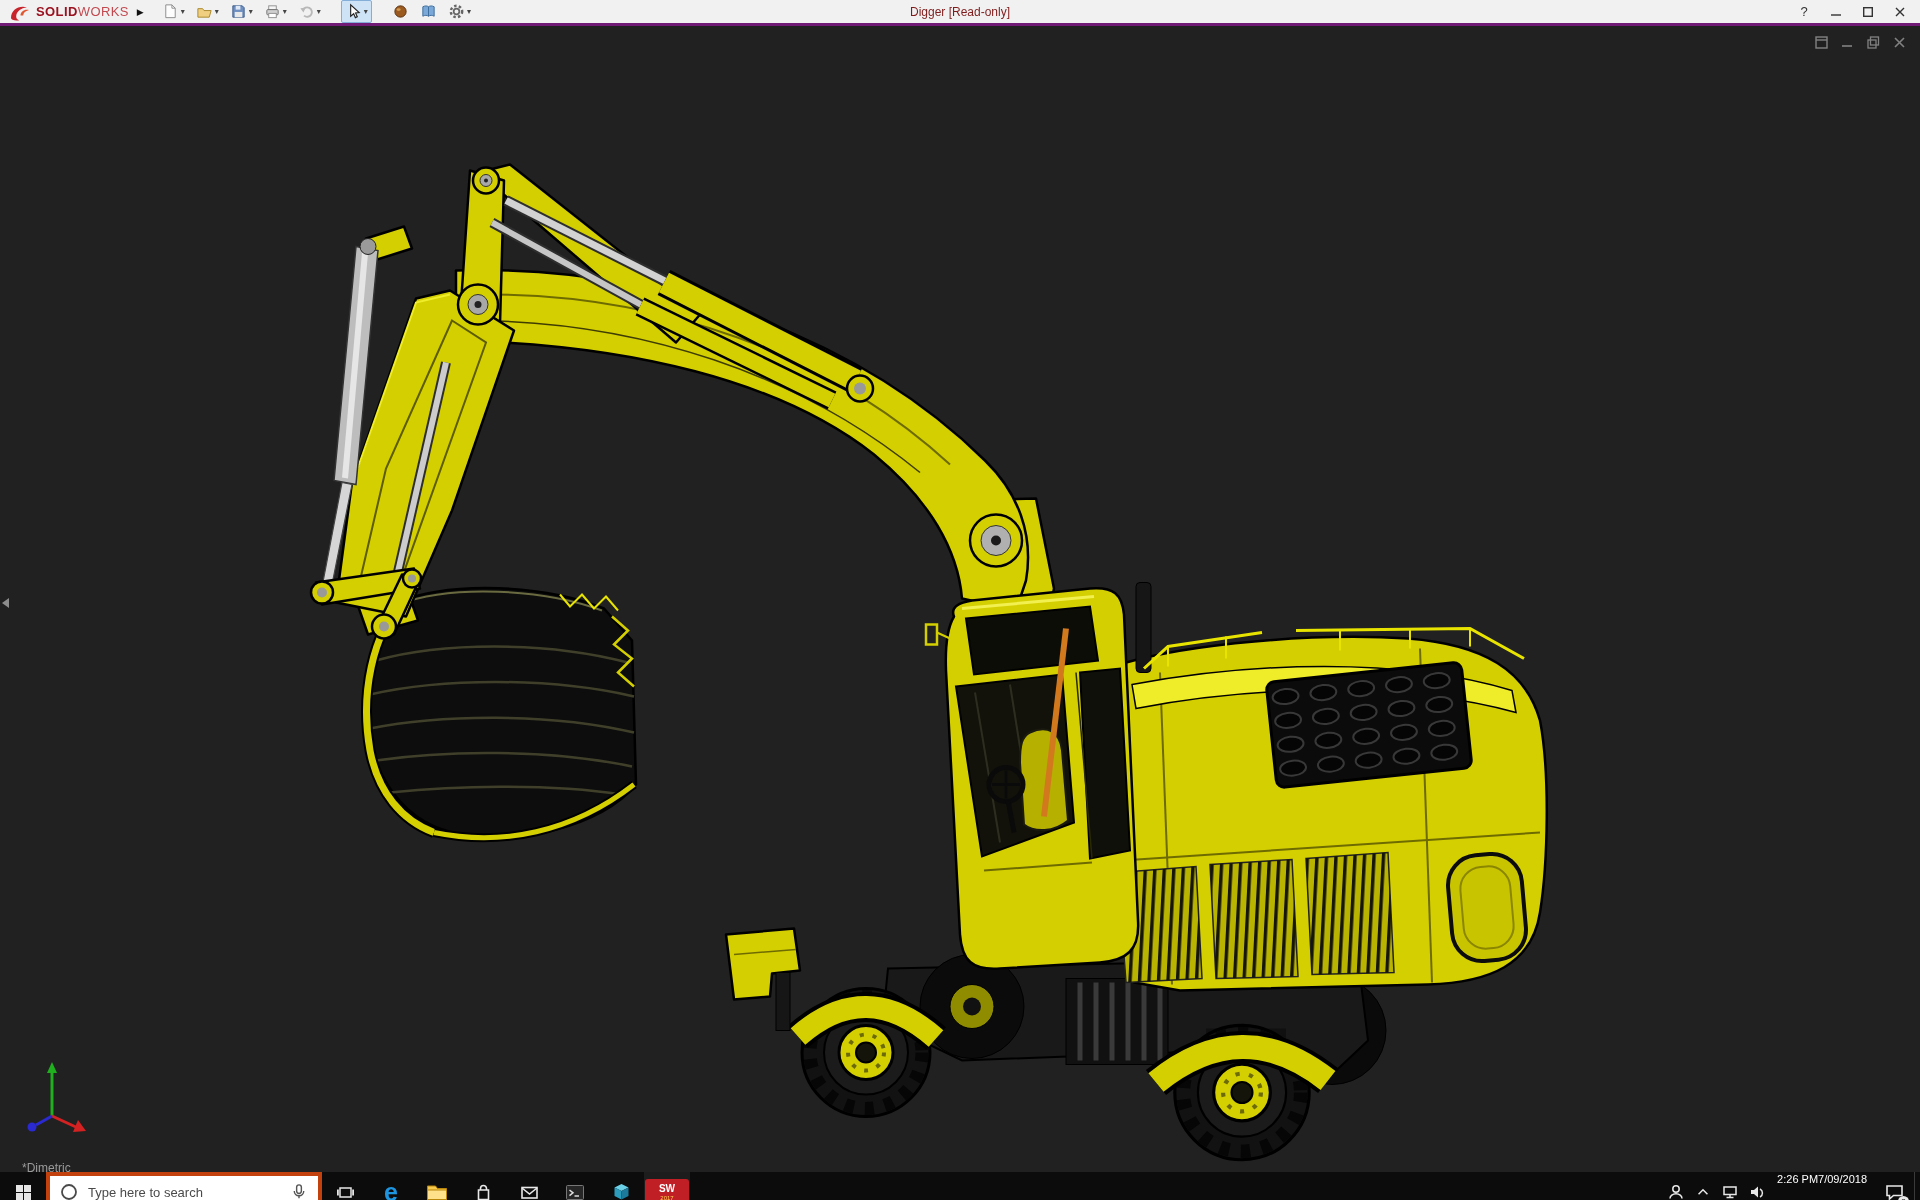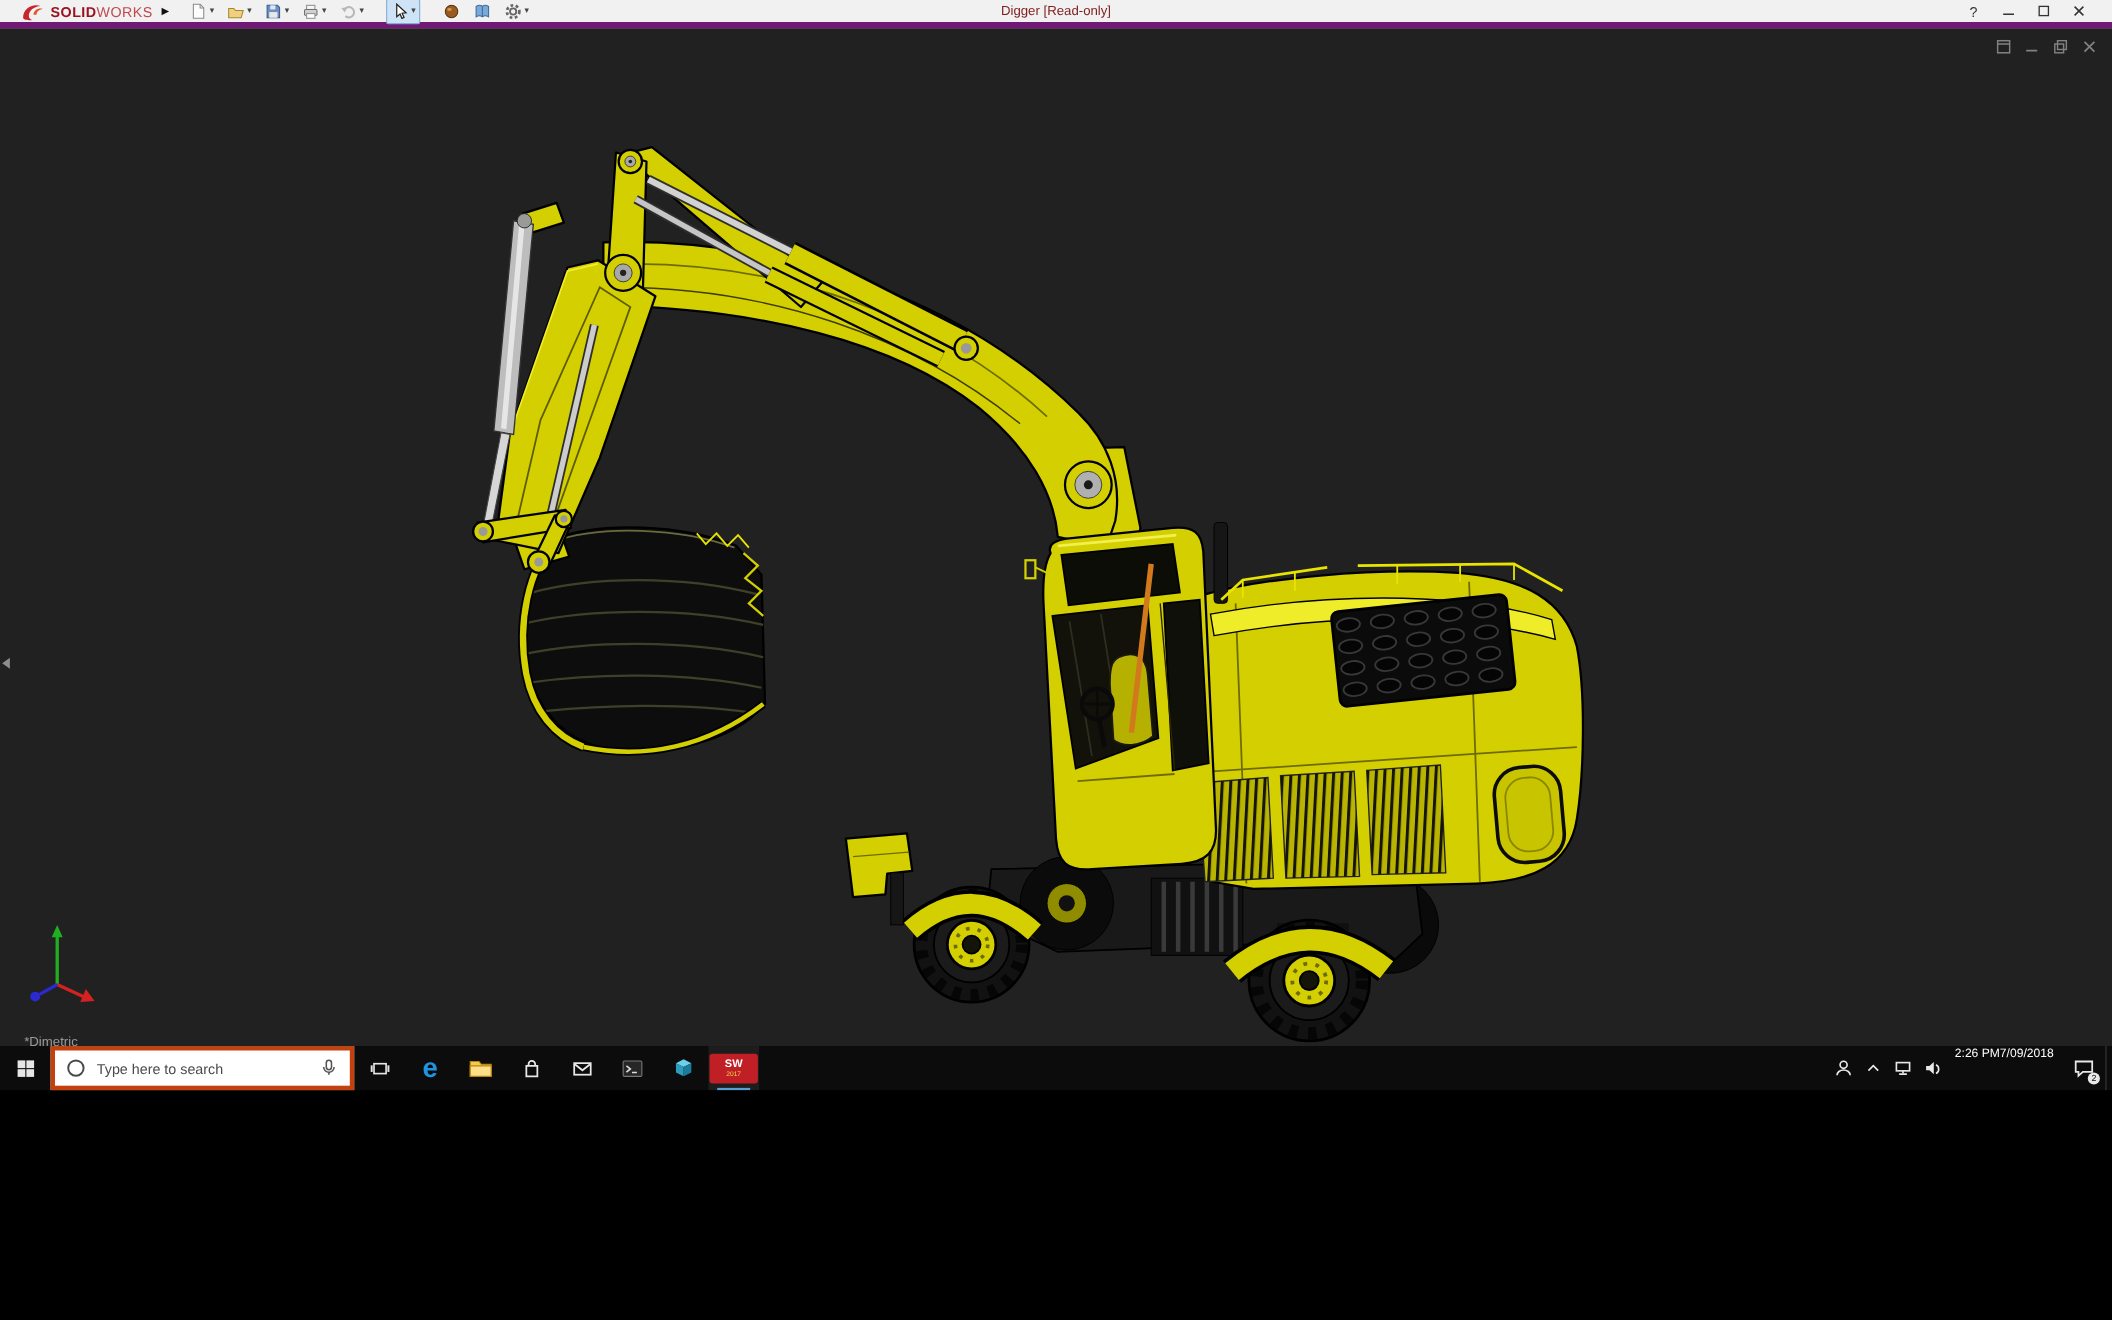--- a/index.html
+++ b/index.html
@@ -5,38 +5,38 @@
   :root{
     --yellow:#d4cf00; --yellow-bright:#efec2a; --yellow-dark:#8f8c00;
     --viewport-bg:#212121; --titlebar-bg:#f1f1f1; --taskbar-bg:#0c0c0c;
     --sw-red:#c01f26; --edge-blue:#1e95e0; --belt-orange:#d2791e; --silver:#c6c6c6;
   }
   *{box-sizing:border-box}
   html,body{margin:0;padding:0}
   body{width:1920px;height:1200px;overflow:hidden;font-family:"Liberation Sans",sans-serif;background:#000}
 
   
-  .titlebar{height:26px;background:var(--titlebar-bg);border-bottom:6px solid #701a75;
-    display:flex;align-items:center;position:relative;padding:0 14px}
+  .titlebar{height:26px;background:var(--titlebar-bg);border-bottom:3px solid #701a75;
+    display:flex;align-items:center;position:relative;padding:0 4px}
   .logo{display:flex;align-items:center;gap:4px;padding:0 6px 0 4px}
   .brand{font-size:13px;letter-spacing:.4px;white-space:nowrap}
   .brand .b1{font-weight:700;color:#9a1220}
   .brand .b2{font-weight:400;color:#c04a50}
   .expander{font-size:9px;color:#111;padding:0 8px 0 2px}
   .toolbar{display:flex;align-items:center;gap:3px;margin-left:6px}
   .tbtn{display:flex;align-items:center;gap:2px;padding:2px 3px;border:1px solid transparent;border-radius:2px;background:transparent}
   .tbtn.active{background:#cfe3f6;border-color:#84add8}
   .tgap{width:10px}
   .caret{font-size:8px;color:#444;line-height:1}
   .tb-title{position:absolute;left:50%;transform:translateX(-50%);font-size:12px;color:#7f1d1d;white-space:nowrap}
   .tb-right{margin-left:auto;display:flex;align-items:center}
   .win-btn{width:32px;height:25px;display:flex;align-items:center;justify-content:center;font-size:13px;color:#333}
 
   
-  .viewport{position:relative;height:925px;background:var(--viewport-bg);overflow:hidden}
+  .viewport{position:relative;height:1146px;background:var(--viewport-bg);overflow:hidden}
   .model-canvas{position:absolute;inset:0;width:100%;height:100%}
   .doc-controls{position:absolute;top:10px;right:14px;display:flex;gap:13px;opacity:.8}
   .view-label{position:absolute;left:22px;bottom:-3px;font-size:12px;color:#9a9a9a}
   .triad{position:absolute;left:14px;bottom:28px}
   .panel-arrow{position:absolute;left:2px;top:572px;width:0;height:0;
     border-top:5px solid transparent;border-bottom:5px solid transparent;border-right:7px solid #8d8d8d}
 
   
   .taskbar{height:40px;background:var(--taskbar-bg);display:flex;align-items:stretch}
   .start{width:46px;display:flex;align-items:center;justify-content:center}

